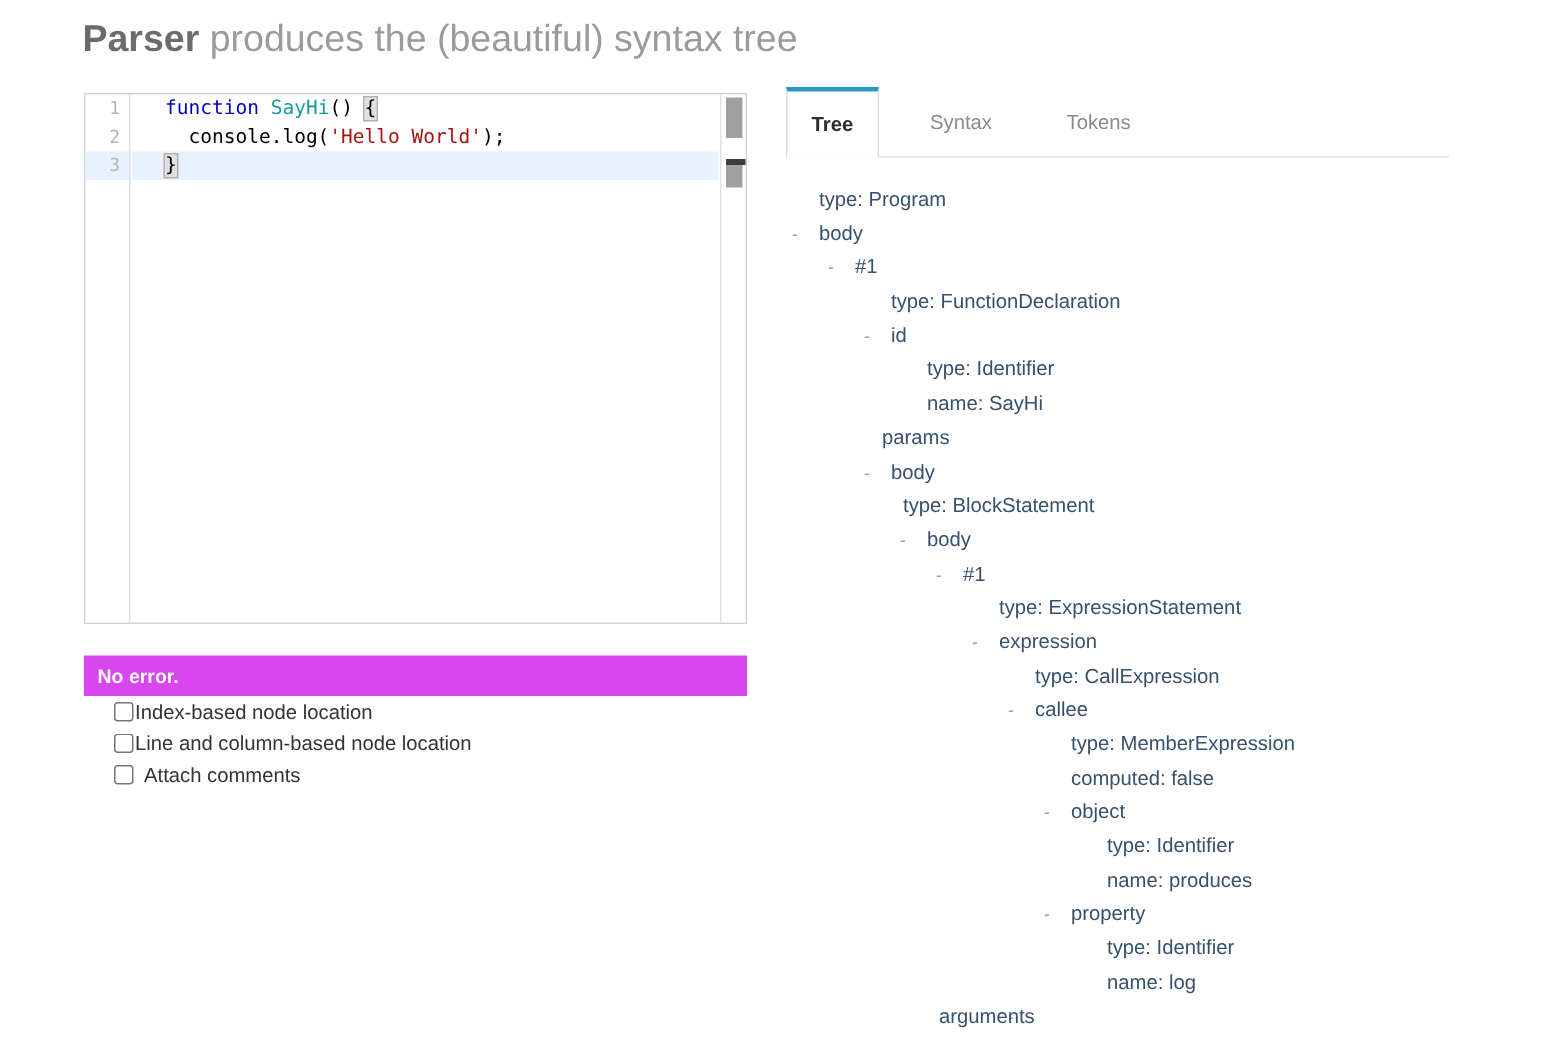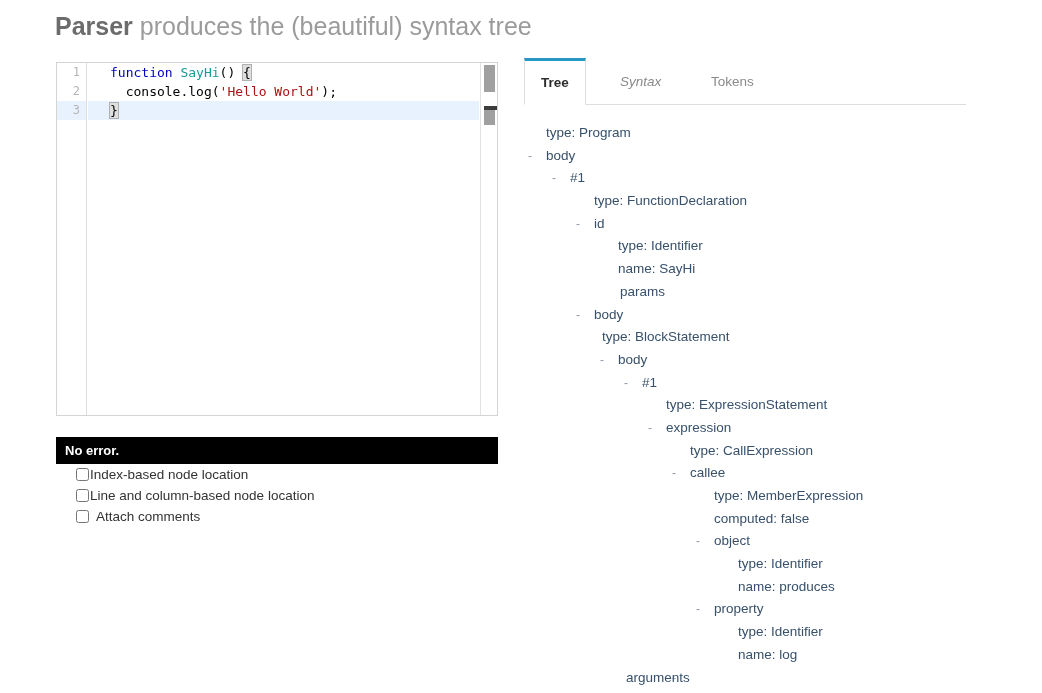--- a/index.html
+++ b/index.html
@@ -109,21 +109,21 @@
     position: absolute;
     left: 3px; top: 47px;
     width: 11px; height: 15px;
     background: #a0a0a0;
   }
 
   
   .status-bar {
     margin-top: 21px;
     width: 442px; height: 27px;
-    background: #000000;
+    background: #d946ef;
     color: #ffffff;
     font-size: 13px;
     font-weight: bold;
     line-height: 27px;
     padding-left: 9px;
   }
 
   
   .options { margin-top: 0; }
   .opt-row {
@@ -251,32 +251,32 @@
         <label class="opt-row gap">
           <input type="checkbox" class="cb" style="">
           <span class="opt-label">Attach comments</span>
         </label>
       </div>
   </div>
 
   <div class="right-col">
     <div class="tabbar" id="tabbar">
         <div class="tab active" style="left: 0px;">Tree</div>
-        <div class="tab" style="left: 80px; font-style: italic;">Syntax</div>
+        <div class="tab" style="left: 80px;">Syntax</div>
         <div class="tab" style="left: 171px;">Tokens</div>
       </div>
     <div class="tree" id="tree">
         <div class="tree-row"><span class="tree-label" style="margin-left: 22px;">type: Program</span></div>
         <div class="tree-row"><span class="tree-toggle" style="left: 0px;">-</span><span class="tree-label" style="margin-left: 22px;">body</span></div>
         <div class="tree-row"><span class="tree-toggle" style="left: 24px;">-</span><span class="tree-label" style="margin-left: 46px;">#1</span></div>
         <div class="tree-row"><span class="tree-label" style="margin-left: 70px;">type: FunctionDeclaration</span></div>
         <div class="tree-row"><span class="tree-toggle" style="left: 48px;">-</span><span class="tree-label" style="margin-left: 70px;">id</span></div>
         <div class="tree-row"><span class="tree-label" style="margin-left: 94px;">type: Identifier</span></div>
         <div class="tree-row"><span class="tree-label" style="margin-left: 94px;">name: SayHi</span></div>
-        <div class="tree-row"><span class="tree-label" style="margin-left: 96px;">params</span></div>
+        <div class="tree-row"><span class="tree-label" style="margin-left: 64px;">params</span></div>
         <div class="tree-row"><span class="tree-toggle" style="left: 48px;">-</span><span class="tree-label" style="margin-left: 70px;">body</span></div>
         <div class="tree-row"><span class="tree-label" style="margin-left: 78px;">type: BlockStatement</span></div>
         <div class="tree-row"><span class="tree-toggle" style="left: 72px;">-</span><span class="tree-label" style="margin-left: 94px;">body</span></div>
         <div class="tree-row"><span class="tree-toggle" style="left: 96px;">-</span><span class="tree-label" style="margin-left: 118px;">#1</span></div>
         <div class="tree-row"><span class="tree-label" style="margin-left: 142px;">type: ExpressionStatement</span></div>
         <div class="tree-row"><span class="tree-toggle" style="left: 120px;">-</span><span class="tree-label" style="margin-left: 142px;">expression</span></div>
         <div class="tree-row"><span class="tree-label" style="margin-left: 166px;">type: CallExpression</span></div>
         <div class="tree-row"><span class="tree-toggle" style="left: 144px;">-</span><span class="tree-label" style="margin-left: 166px;">callee</span></div>
         <div class="tree-row"><span class="tree-label" style="margin-left: 190px;">type: MemberExpression</span></div>
         <div class="tree-row"><span class="tree-label" style="margin-left: 190px;">computed: false</span></div>

